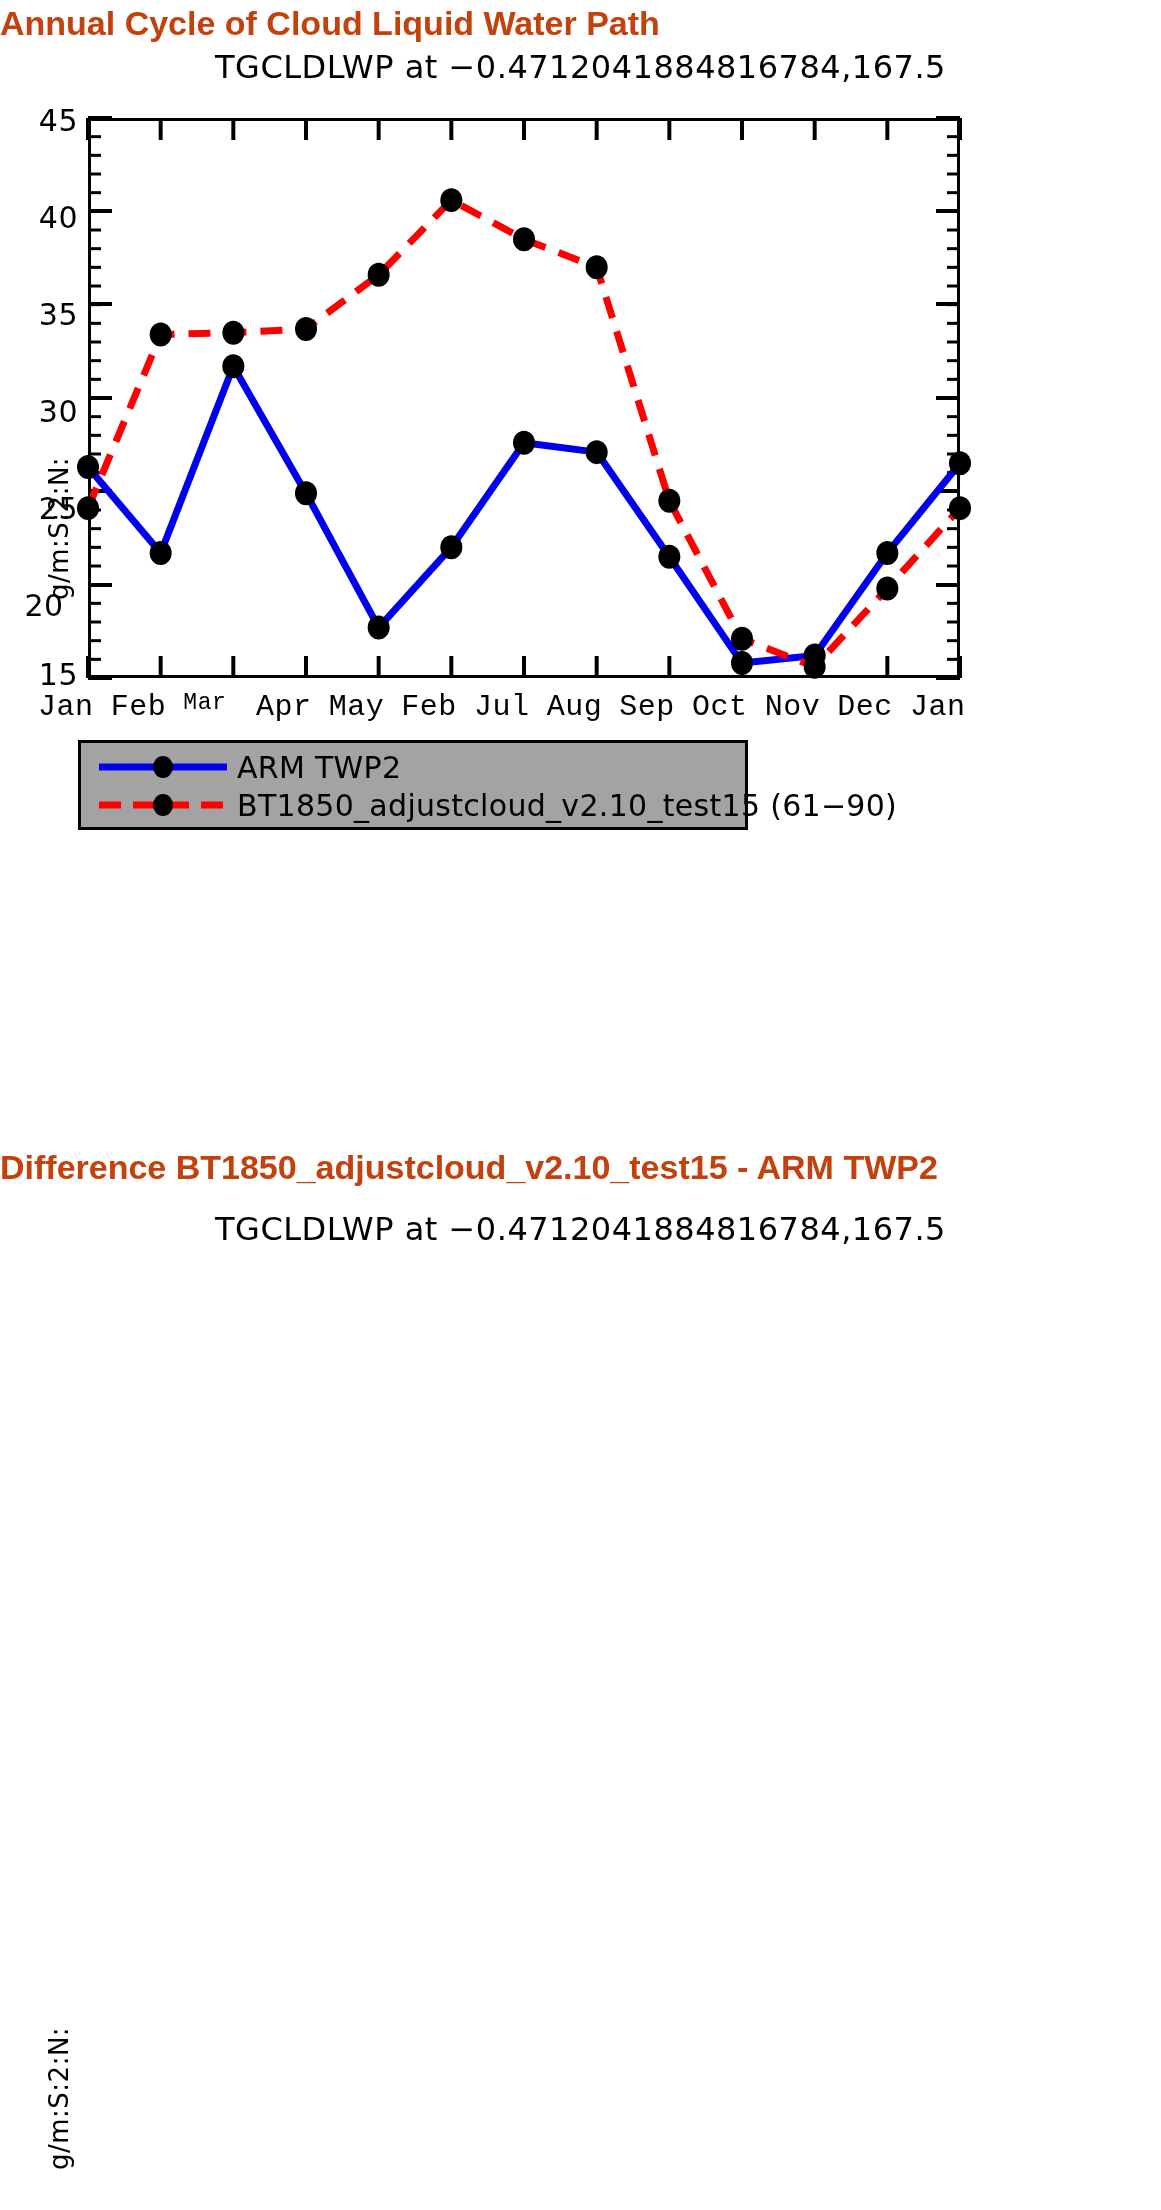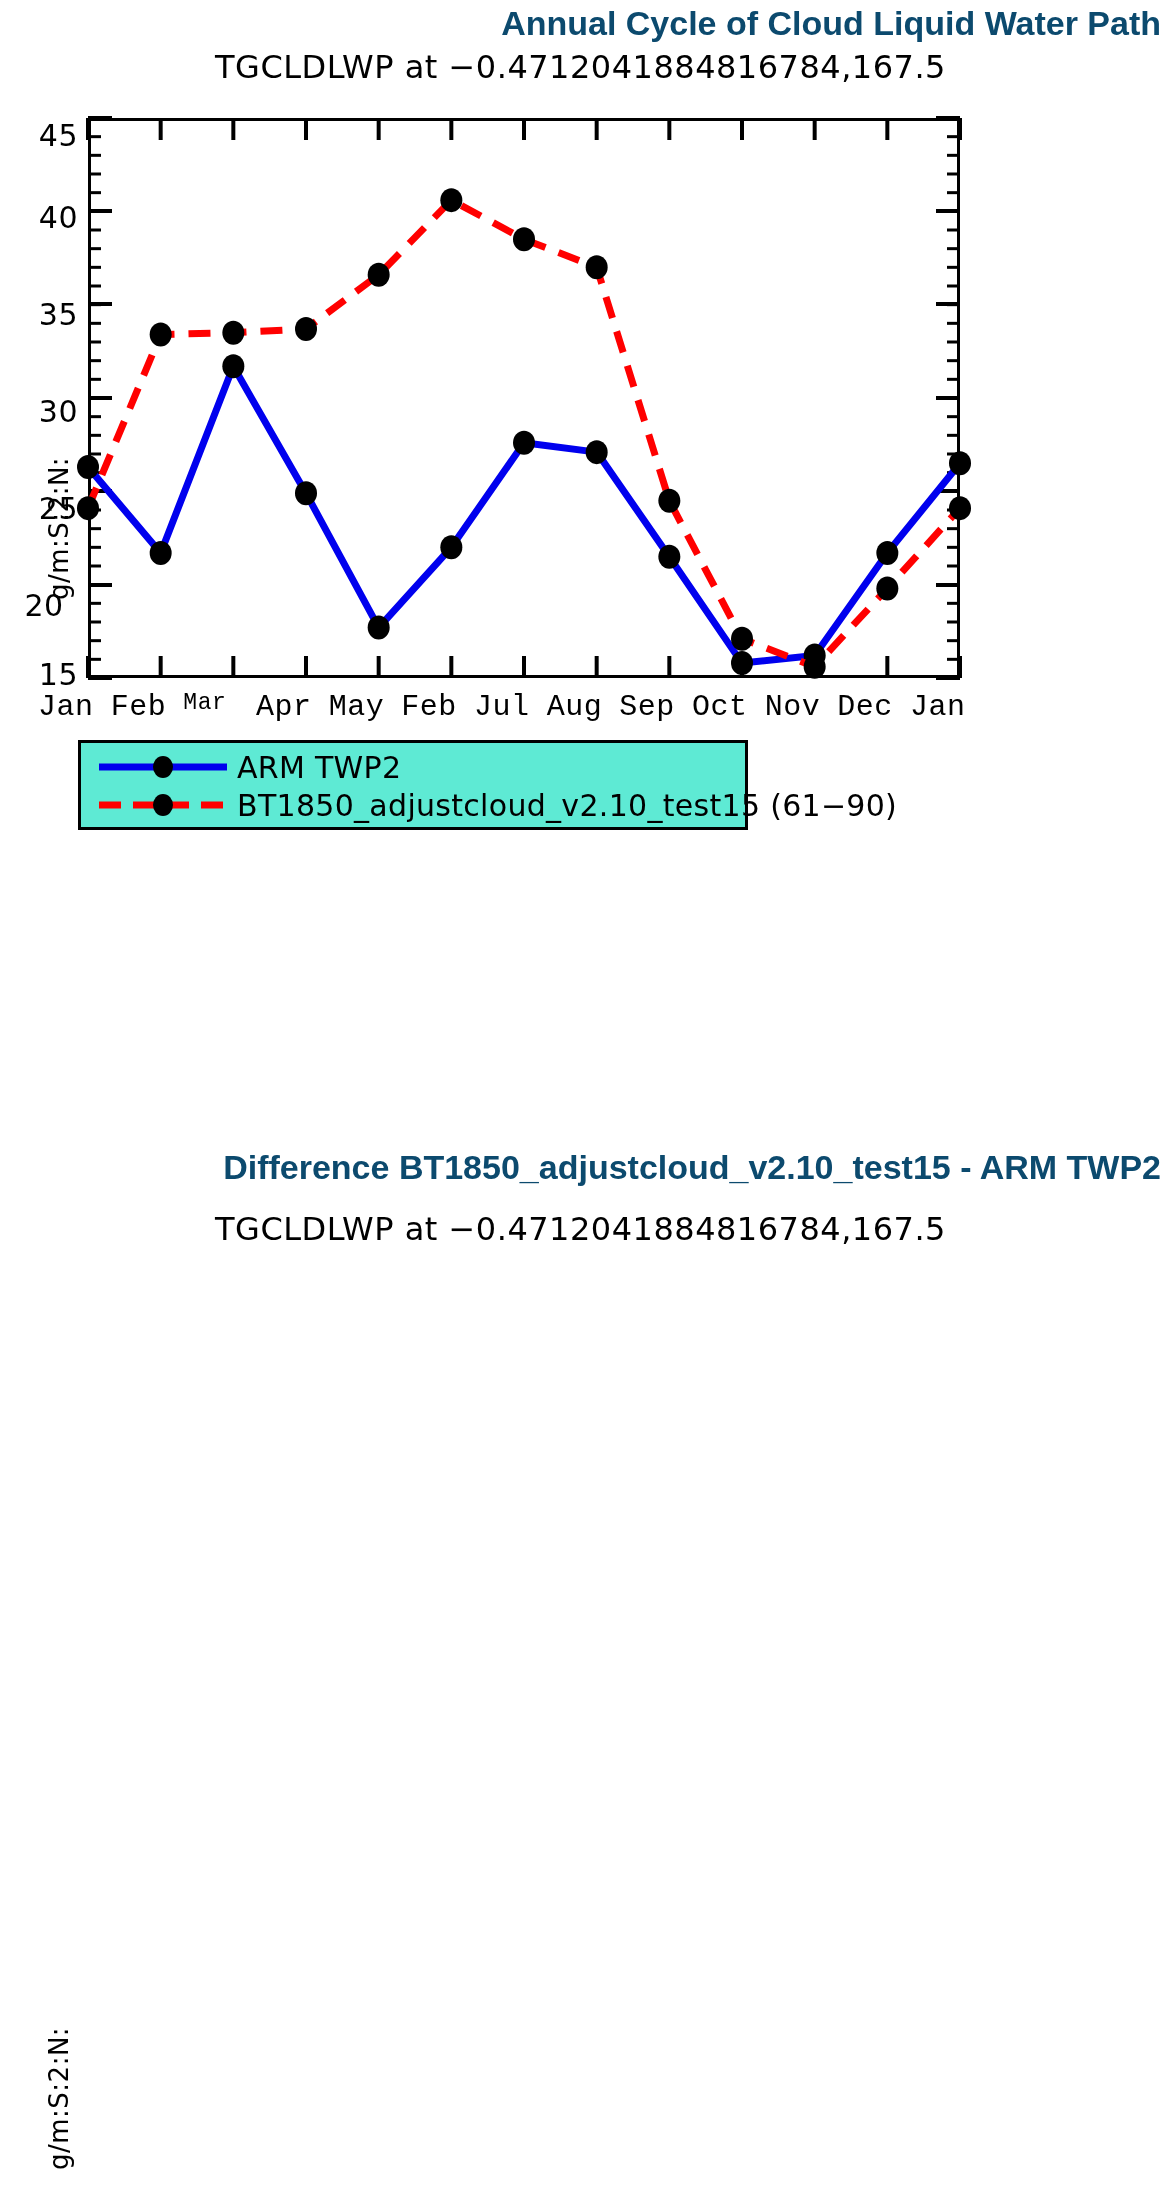--- a/index.html
+++ b/index.html
@@ -1,22 +1,22 @@
 <!DOCTYPE html>
 <html><head>
 <meta charset="utf-8">
 <style>
   html,body{margin:0;padding:0;background:#ffffff;}
   body{width:1161px;height:2210px;font-family:"DejaVu Sans",sans-serif;color:#000;overflow:hidden;}
   .page{position:relative;width:1161px;height:2210px;}
 
   .title{
-    position:absolute;left:0;width:1161px;text-align:right;
+    position:absolute;left:0;width:1161px;text-align:left;
     font-family:"Liberation Sans",sans-serif;
-    font-weight:bold;color:#0c4a6e;
+    font-weight:bold;color:#c2410c;
   }
   .subtitle{
     position:absolute;left:0;width:1161px;text-align:center;
     font-family:"DejaVu Sans",sans-serif;
     font-weight:400;color:#000;letter-spacing:0.5px;
   }
   .panel{position:absolute;}
   .plotframe{position:absolute;border:3px solid #000;box-sizing:border-box;background:#fff;}
   svg{display:block;position:absolute;left:0;top:0;overflow:visible;}
 
@@ -32,42 +32,42 @@
     font-family:"DejaVu Sans",sans-serif;
     white-space:nowrap;letter-spacing:0.5px;
   }
   .xtick{
     position:absolute;
     font-family:Liberation Mono, monospace;
     white-space:nowrap;letter-spacing:0.5px;
   }
 
   .legend-box{
-    position:absolute;border:3px solid #000;background:#5eead4;box-sizing:border-box;
+    position:absolute;border:3px solid #000;background:#a3a3a3;box-sizing:border-box;
   }
   .legend-row{position:relative;height:38px;}
   .legend-label{
     position:absolute;left:156px;top:50%;transform:translateY(-50%);
     font-family:"DejaVu Sans",sans-serif;font-size:30px;white-space:nowrap;letter-spacing:0.3px;
   }
   .legend-swatch{position:absolute;left:12px;top:0;width:140px;height:38px;}
 </style>
 </head>
 <body>
 
 <div class="page">
 
   <div class="title" style="top:4px;font-size:34px;">Annual Cycle of Cloud Liquid Water Path</div>
   <div class="subtitle" style="top:48px;font-size:32px;">TGCLDLWP at −0.4712041884816784,167.5</div>
 
   <div class="panel" style="left:0;top:0;width:1161px;height:730px;">
 
     <div class="ylabel-txt" style="left:44px;top:600px;font-size:26px;">g/m:S:2:N:</div>
 
-    <div class="ytick" style="left:10px;top:103px;width:68px;font-size:30px;margin-top:15px;">45</div>
+    <div class="ytick" style="left:10px;top:103px;width:68px;font-size:30px;">45</div>
     <div class="ytick" style="left:10px;top:200px;width:68px;font-size:30px;">40</div>
     <div class="ytick" style="left:10px;top:297px;width:68px;font-size:30px;">35</div>
     <div class="ytick" style="left:10px;top:394px;width:68px;font-size:30px;text-align:right;">30</div>
     <div class="ytick" style="left:10px;top:491px;width:68px;font-size:30px;">25</div>
     <div class="ytick" style="left:10px;top:588px;width:68px;font-size:30px;text-align:center;">20</div>
     <div class="ytick" style="left:10px;top:657px;width:68px;font-size:30px;">15</div>
 
     <div class="plotframe" style="left:88px;top:118px;width:872px;height:560px;"></div>
 
     <svg width="1161" height="730">

